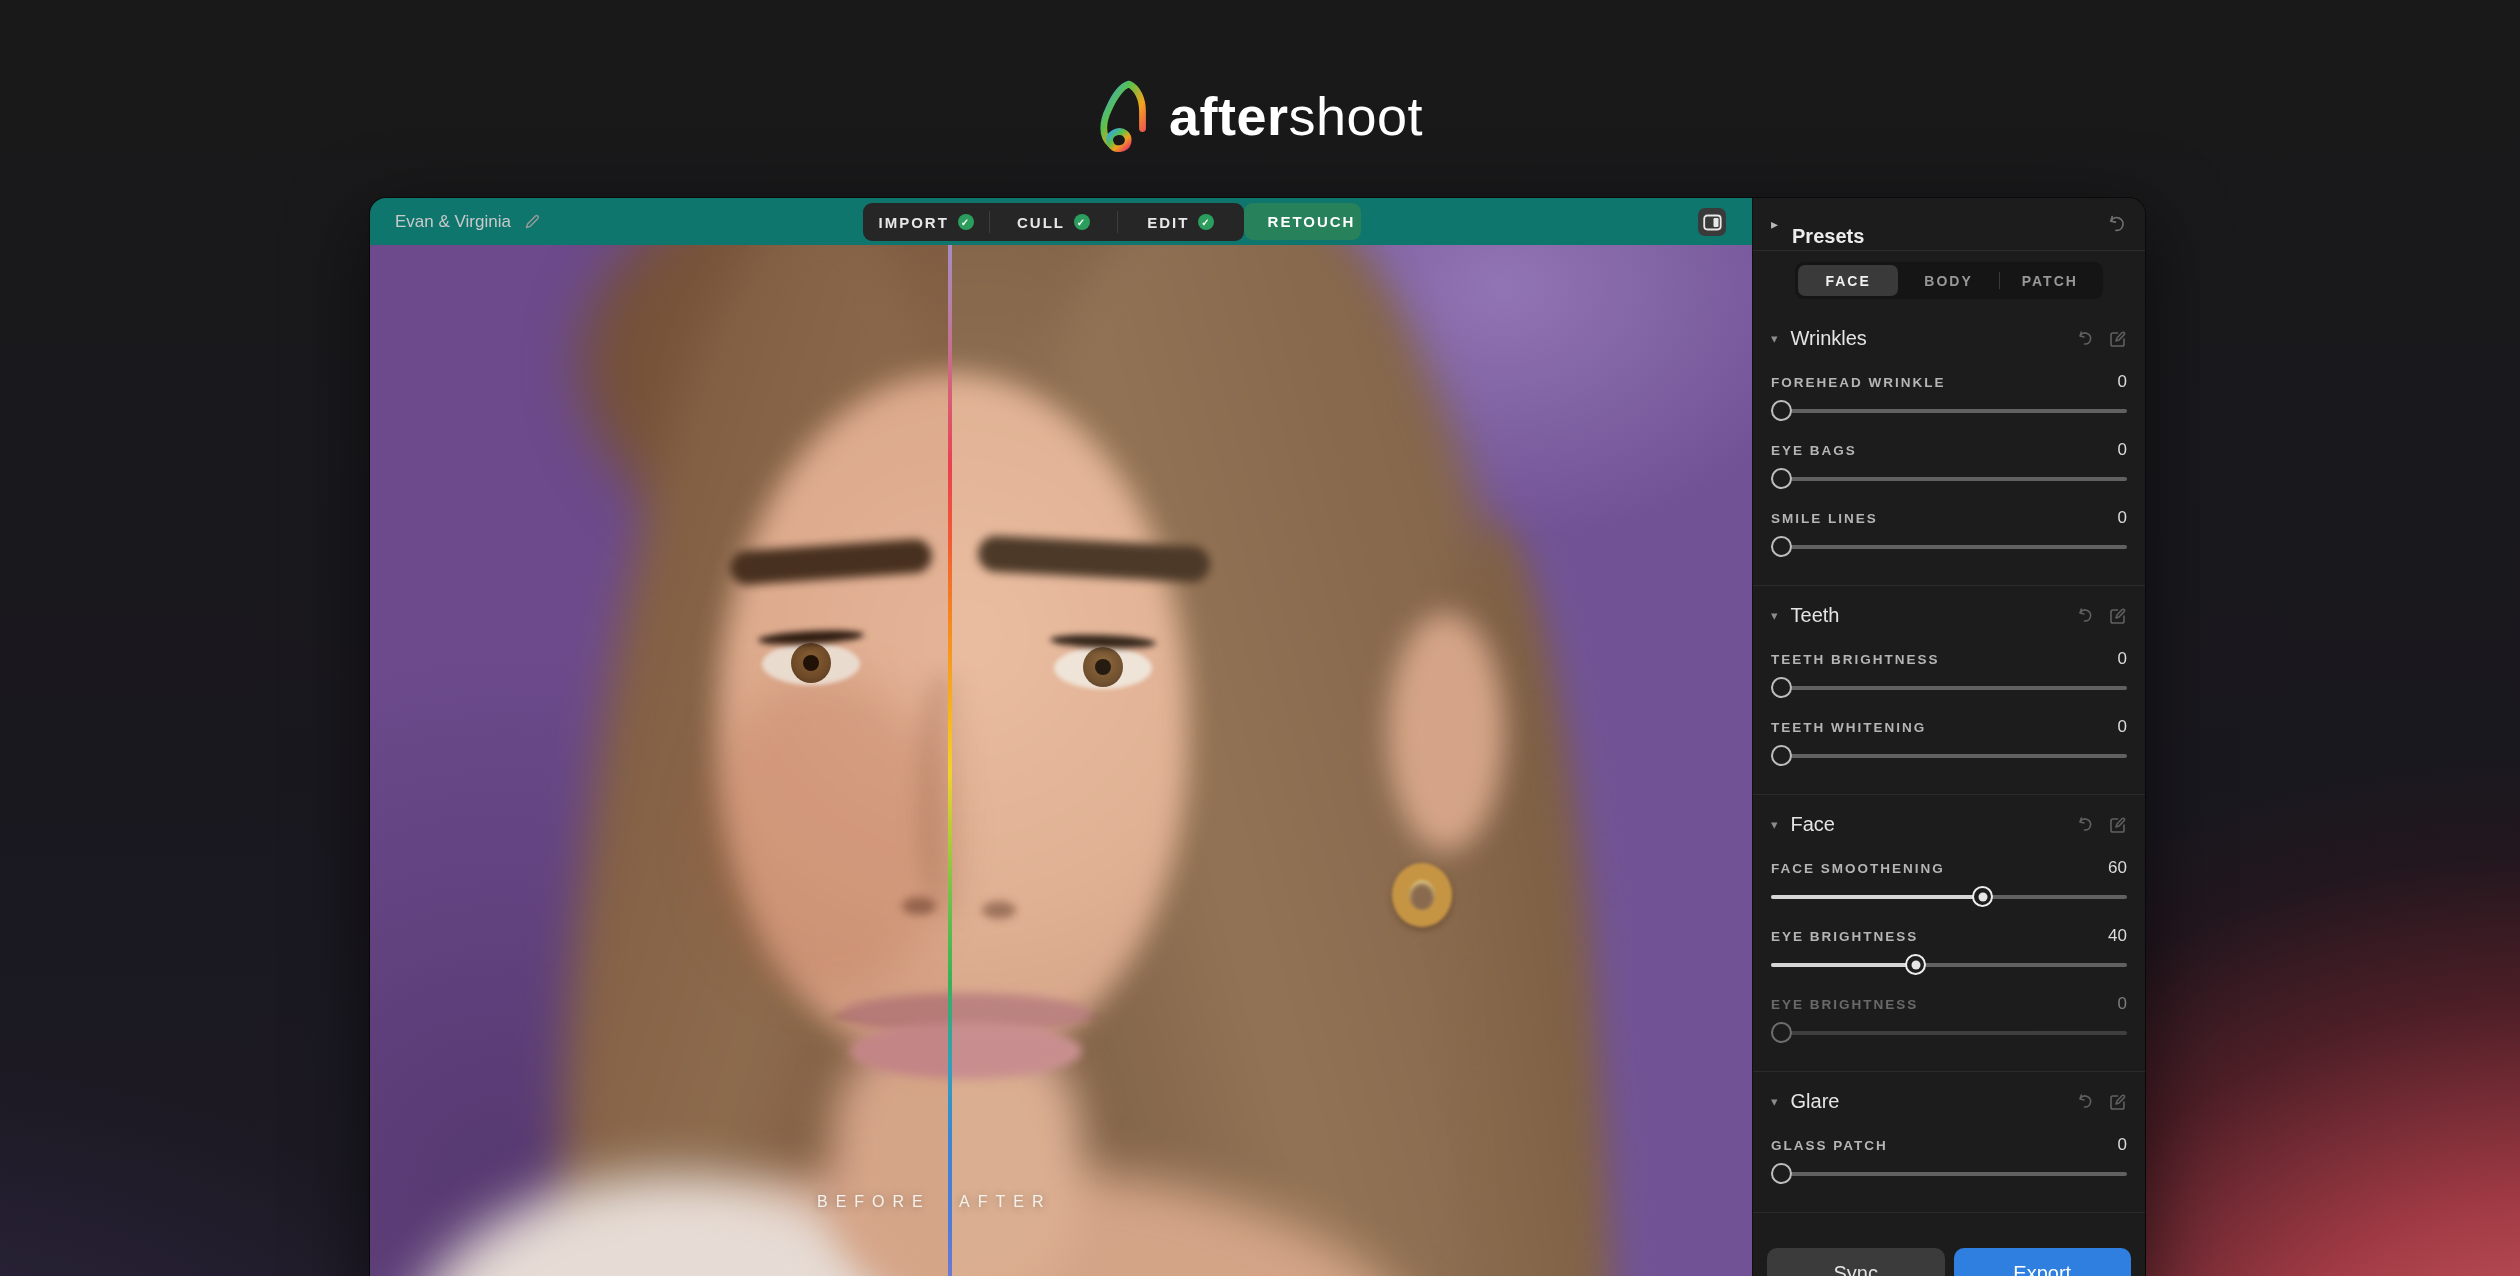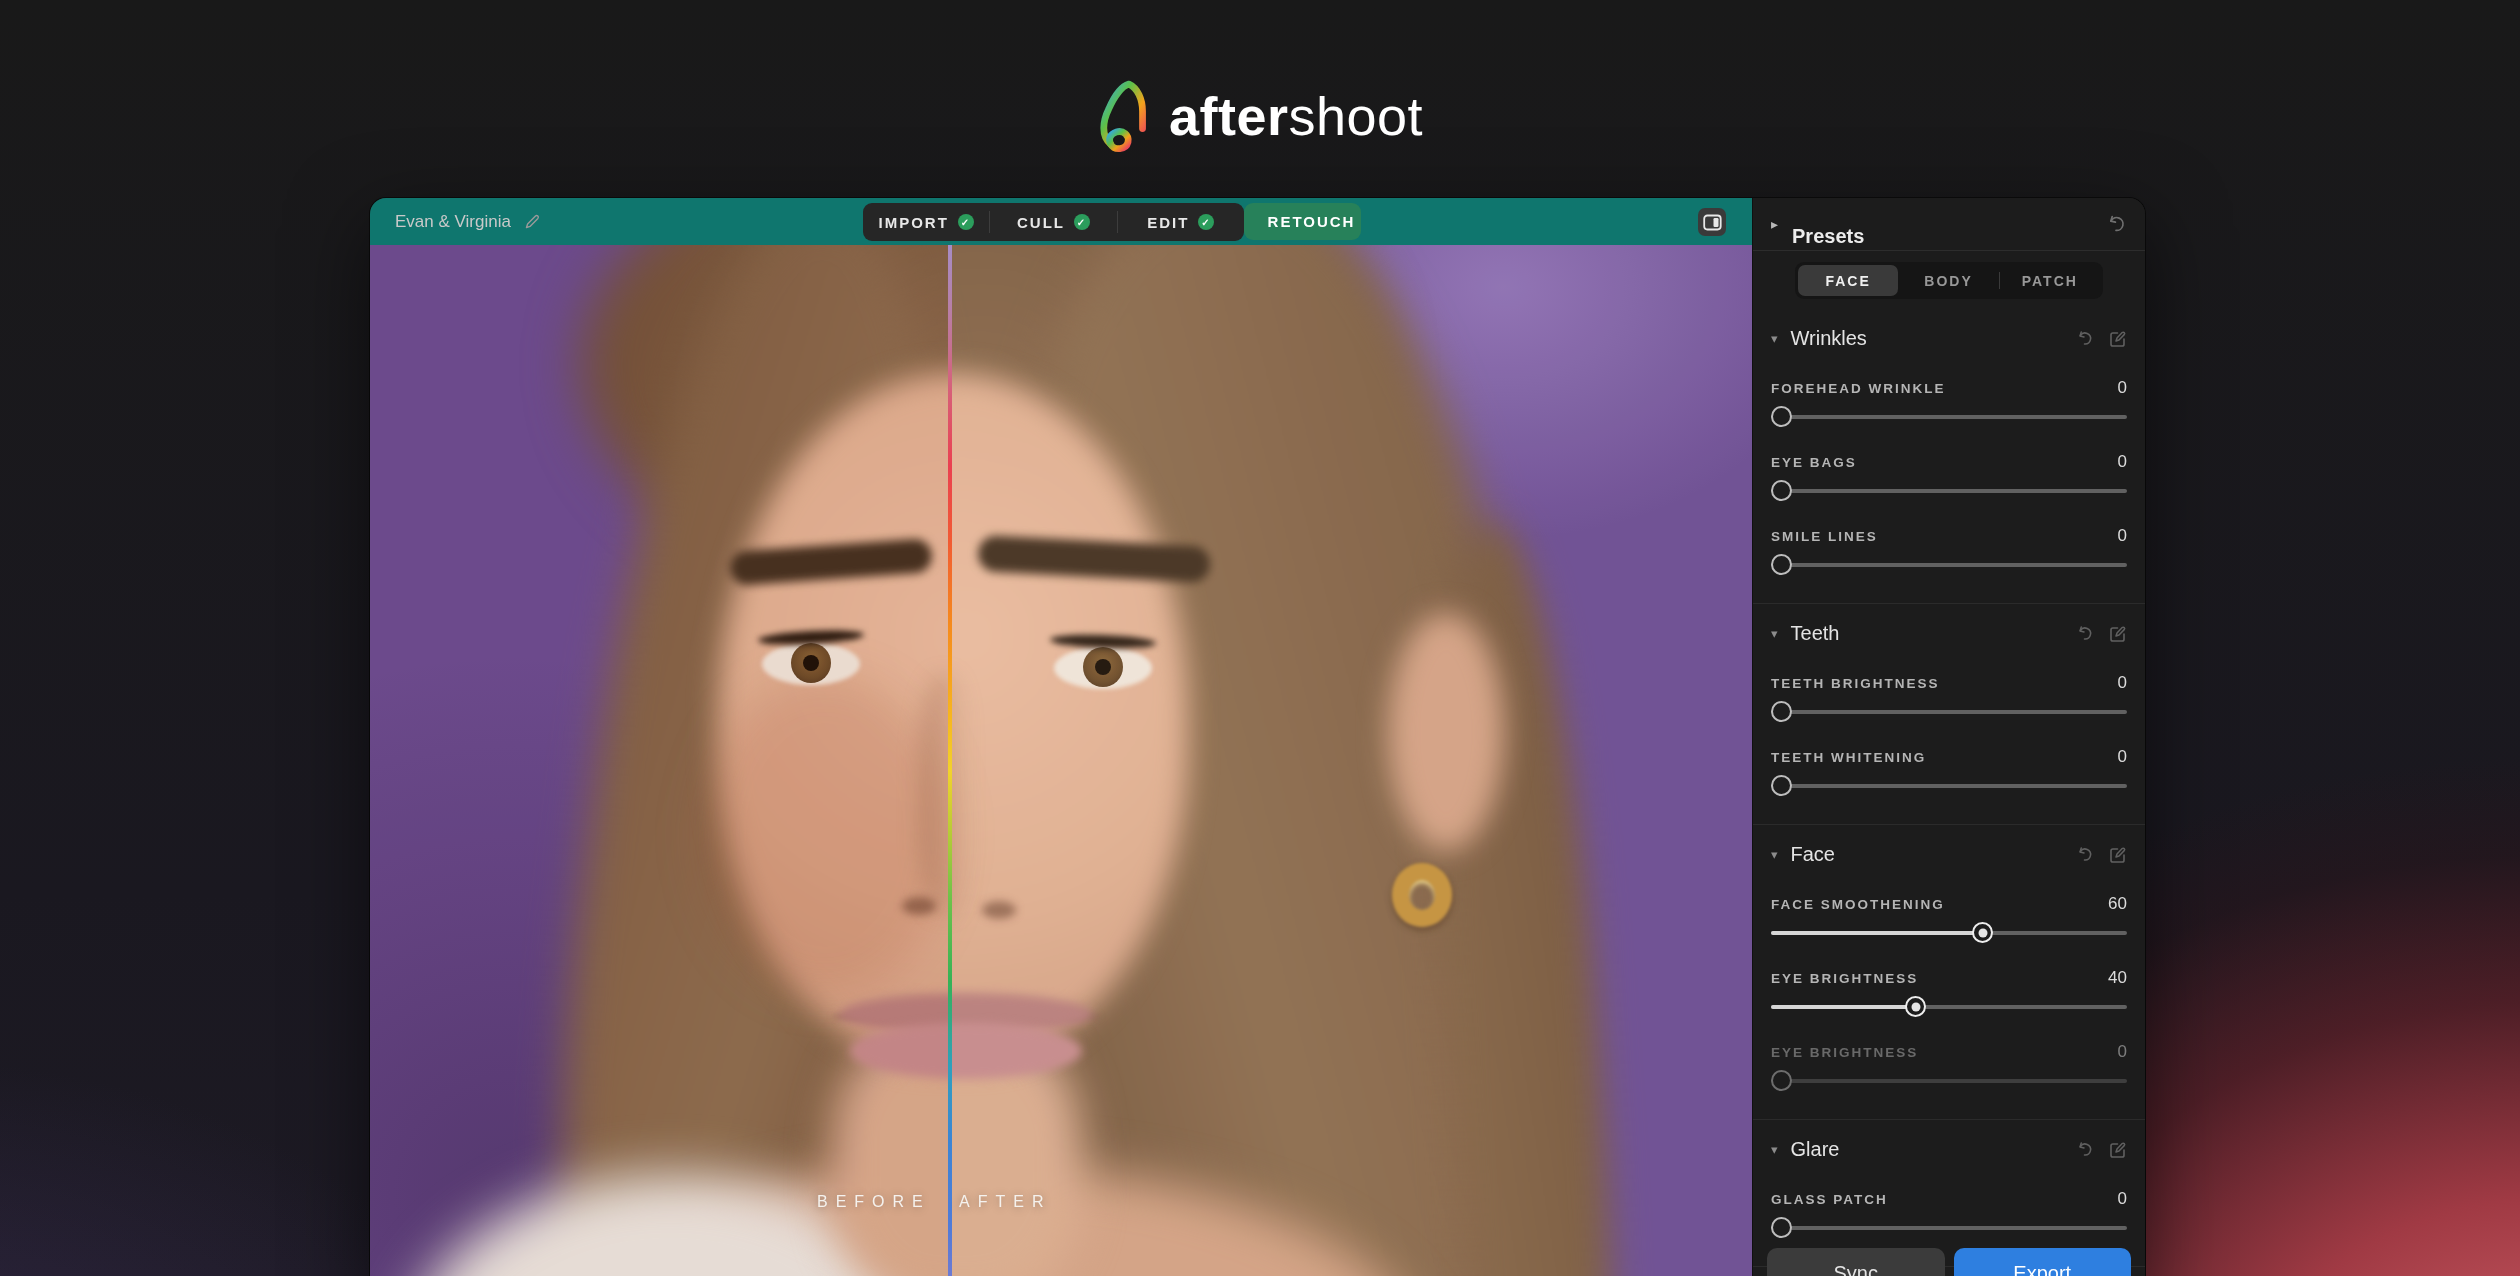--- a/index.html
+++ b/index.html
@@ -102,21 +102,21 @@
     letter-spacing:2px; color:#989898; border-radius:7px; cursor:pointer; }
   .seg.active { background:#3a3a3a; color:#f0f0f0; }
   .seg-div { width:1px; background:#3a3a3a; margin:7px 0; }
 
   .section { padding:12px 18px 26px; border-bottom:1px solid #2b2b2b; }
   .sec-head { display:flex; align-items:center; gap:13px; height:34px; }
   .caret-d { color:#8c8c8c; font-size:13px; cursor:pointer; }
   .sec-title { flex:1; font-size:20px; font-weight:400; color:#e4e4e4; }
   .sec-icons { display:flex; gap:14px; }
 
-  .slider-row { margin-top:21px; }
+  .slider-row { margin-top:15px; }
   .slider-row.dimmed { opacity:.5; }
   .lab-row { display:flex; align-items:center; justify-content:space-between; height:24px; }
   .s-label { font-size:13.5px; font-weight:700; letter-spacing:2px; color:#b5b5b5; }
   .s-value { font-size:17px; color:#dcdcdc; }
   .trk-wrap { position:relative; height:24px; margin-top:5px; cursor:pointer; }
   .trk { position:absolute; left:0; right:0; top:10px; height:4px; border-radius:2px; background:#616161; }
   .trk-fill { position:absolute; left:0; top:10px; height:4px; border-radius:2px; background:#d6d6d6; width:calc(var(--v) * 1%); }
   .knob { position:absolute; top:1px; width:21px; height:21px; border-radius:50%; background:#1d1d1d;
     border:2.5px solid #bdbdbd; left:calc(var(--v) * (100% - 21px) / 100); }
   .has-val .knob { border-color:#ededed; }

